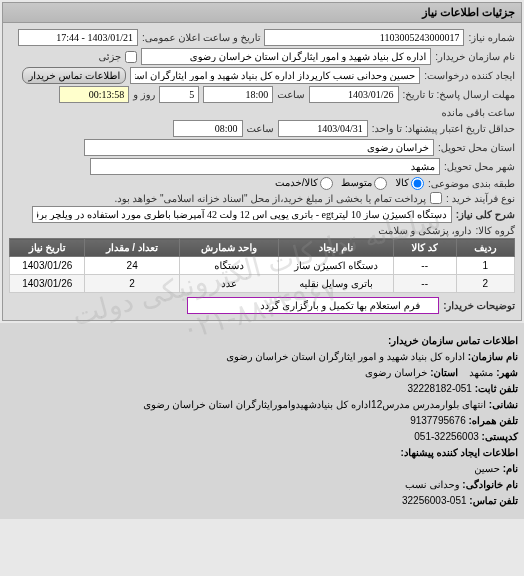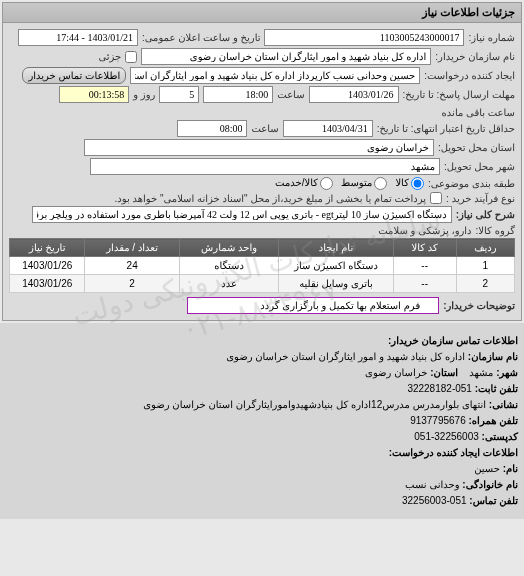--- a/index.html
+++ b/index.html
@@ -84,21 +84,21 @@
   width: 100%;
   border-collapse: collapse;
   background: #fff;
   font-size: 10px;
 }
 th {
   background: linear-gradient(#6a6a6a, #555);
   color: #fff;
   padding: 3px 12px;
   border: 1px solid #777;
-  font-weight: normal;
+  font-weight: bold;
 }
 td {
   padding: 3px 4px;
   border: 1px solid #ccc;
   text-align: center;
 }
 tr:nth-child(even) td { background: #f4f4f4; }
 .section-label {
   font-weight: bold;
   font-size: 10px;
@@ -166,21 +166,21 @@
       <input class="input med" readonly="" value="1403/01/26" style="">
       <span class="label">ساعت</span>
       <input class="input small" readonly="" value="18:00" style="">
       <input class="input small" style="width: 40px;" readonly="" value="5">
       <span class="label">روز و</span>
       <input class="input small" style="background: rgb(255, 255, 204);" readonly="" value="00:13:58">
       <span class="label">ساعت باقی مانده</span>
     </div>
 
     <div class="row">
-      <span class="label">حداقل تاریخ اعتبار انتهای: تا تاریخ:</span>
+      <span class="label">حداقل تاریخ اعتبار پیشنهاد: تا واحد:</span>
       <input class="input med" readonly="" value="1403/04/31" style="">
       <span class="label">ساعت</span>
       <input class="input small" readonly="" value="08:00" style="">
     </div>
 
     <div class="row">
       <span class="label">استان محل تحویل:</span>
       <input class="input" style="width: 350px;" readonly="" value="خراسان رضوی">
     </div>
 
@@ -268,17 +268,17 @@
   <div><span class="bold">نام سازمان:</span> <span>اداره کل بنیاد شهید و امور ایثارگران استان خراسان رضوی</span></div>
   <div>
     <span class="bold">شهر:</span> <span>مشهد</span>
     &nbsp;&nbsp;
     <span class="bold">استان:</span> <span>خراسان رضوی</span>
   </div>
   <div><span class="bold">تلفن ثابت:</span> <span>051-32228182</span></div>
   <div><span class="bold">نشانی:</span> <span>انتهای بلوارمدرس مدرس12اداره کل بنیادشهیدوامورایثارگران استان خراسان رضوی</span></div>
   <div><span class="bold">تلفن همراه:</span> <span>9137795676</span></div>
   <div><span class="bold">کدپستی:</span> <span>32256003-051</span></div>
-  <div class="bold">اطلاعات ایجاد کننده درخواست:</div>
+  <div class="bold">اطلاعات ایجاد کننده پیشنهاد:</div>
   <div><span class="bold">نام:</span> <span>حسین</span></div>
   <div><span class="bold">نام خانوادگی:</span> <span>وحدانی نسب</span></div>
   <div><span class="bold">تلفن تماس:</span> <span>051-32256003</span></div>
 </div>
 
 </body></html>

